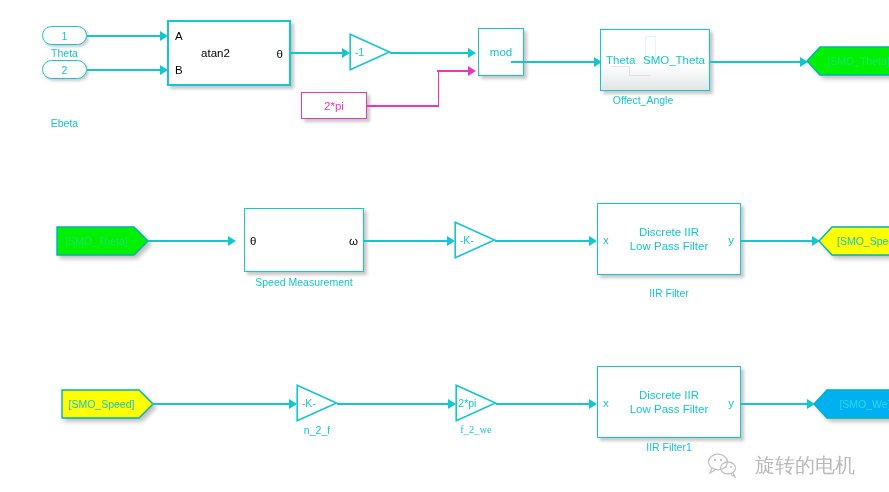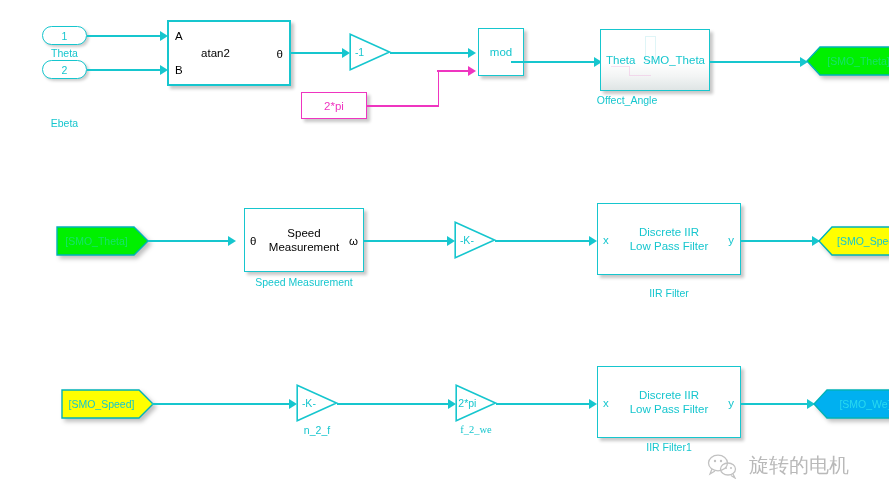--- a/index.html
+++ b/index.html
@@ -145,22 +145,22 @@
     opacity:0.33;
   }
   .minidiag .mw{position:absolute;background:#ef9fd8;height:1px;}
   .minidiag .mwv{position:absolute;background:#ef9fd8;width:1px;}
   .minidiag .mbox{position:absolute;border:1px solid #9fe3e8;background:#ffffff;}
 
   
   #watermark{
     position:absolute;
     display:flex;
-    align-items:flex-end;
-    gap:12px;
+    align-items:flex-start;
+    gap:18px;
     color:#b9b9b9;
     font-size:20px;
     font-family:"DejaVu Sans",sans-serif;
     user-select:none;
     white-space:nowrap;
   }
   #watermark .wm-logo{
     width:30px;height:26px;
     position:relative;
   }
@@ -225,21 +225,21 @@
   <div class="subsys" style="left:600px;top:29px;width:110px;height:62px;">
     <div class="minidiag" style="left:8px;top:30px;width:70px;height:22px;">
       <div class="mw" style="left:2px;top:6px;width:18px;"></div>
       <div class="mwv" style="left:20px;top:6px;height:10px;"></div>
       <div class="mw" style="left:20px;top:15px;width:22px;"></div>
       <div class="mbox" style="left:36px;top:-24px;width:9px;height:24px;"></div>
     </div>
     <div class="sublabel" style="left:5px;top:24px;">Theta</div>
     <div class="sublabel" style="right:4px;top:24px;">SMO_Theta</div>
   </div>
-  <div class="caption" style="left:572px;top:95px;width:110px;">Offect_Angle</div>
+  <div class="caption" style="left:588px;top:95px;width:110px;">Offect_Angle</div>
 
   <div class="wire h" style="left:710px;top:61px;width:95px;"></div>
   <div class="arrow" style="left:800px;top:56.5px;"></div>
 
   <div class="tag green" style="left:806px;top:46px;width:95px;height:30px;">
     <svg width="95" height="30" viewBox="0 0 95 30" preserveAspectRatio="none">
       <polygon points="14,1 95,1 95,29 14,29 1,15" fill="#00f000" stroke="#00b2b8" stroke-width="1.4"></polygon>
     </svg>
     <span class="tlabel" style="padding-left:10px;">[SMO_Theta]</span>
   </div>
@@ -249,22 +249,20 @@
       <polygon points="1,1 78,1 92,15 78,29 1,29" fill="#00f000" stroke="#00b2b8" stroke-width="1.4"></polygon>
     </svg>
     <span class="tlabel" style="padding-right:12px;">[SMO_Theta]</span>
   </div>
 
   <div class="wire h" style="left:148px;top:240px;width:82px;"></div>
   <div class="arrow" style="left:228px;top:235.5px;"></div>
 
   <div class="blk" style="left:244px;top:208px;width:120px;height:64px;">
     <div class="port" style="left:5px;top:27px;">θ</div>
-    <div class="blk-text" style="left:16px;right:16px;">Speed
-Measurement</div>
     <div class="port" style="right:5px;top:27px;">ω</div>
   </div>
   <div class="caption" style="left:244px;top:277px;width:120px;">Speed Measurement</div>
 
   <div class="wire h" style="left:364px;top:240px;width:86px;"></div>
   <div class="arrow" style="left:447px;top:235.5px;"></div>
 
   <div class="gain" style="left:454px;top:221px;width:42px;height:38px;">
     <svg width="42" height="38" viewBox="0 0 42 38">
       <polygon points="1.2,1.2 40.5,19 1.2,36.8" fill="#ffffff" stroke="#16c6ce" stroke-width="1.6"></polygon>

